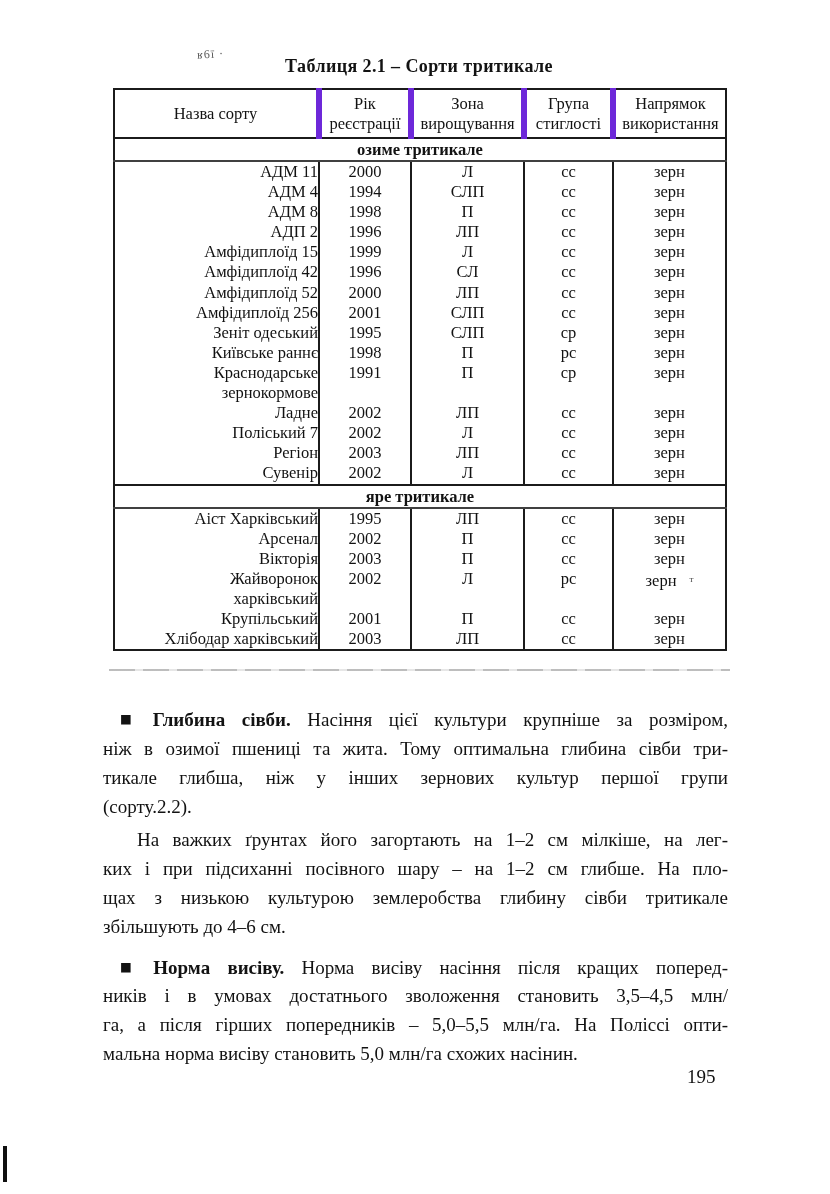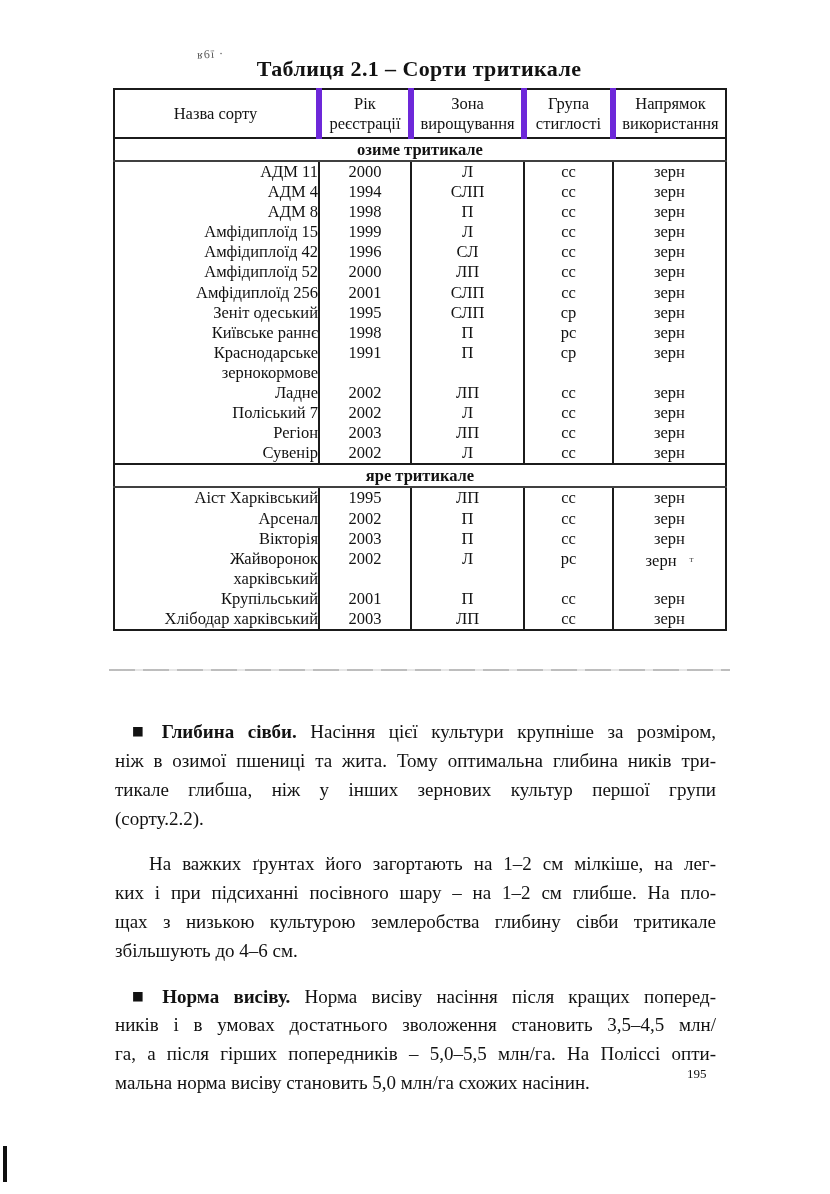--- a/index.html
+++ b/index.html
@@ -18,21 +18,21 @@
   .smudge {
     position: absolute; left: 197px; top: 47px;
     font-size: 12px; color: #3a3a3a;
     letter-spacing: 1px;
     transform: rotate(-3deg);
     opacity: .85;
   }
   .title {
     position: absolute; left: 113px; top: 56px; width: 612px;
     text-align: center;
-    font-size: 22px; font-weight: bold;
+    font-size: 18px; font-weight: bold;
     letter-spacing: .4px;
     white-space: nowrap;
   }
   
   table.vtable {
     position: absolute; left: 113px; top: 88px;
     width: 614px;
     border-collapse: collapse;
     table-layout: fixed;
     border: 2.5px solid #1b1b1b;
@@ -75,36 +75,36 @@
     position: absolute; left: 109px; top: 669px;
     width: 621px; height: 2px;
     background: repeating-linear-gradient(90deg,#9a9a9a 0 26px,#d9d9d9 26px 34px);
     opacity: .65;
   }
   
   .body-text {
     position: absolute; left: 99px; top: 700px; width: 633px;
     font-size: 19px; line-height: 29px;
   }
-  .para { margin: 16px; }
+  .para { margin: 4px; }
   .para.spaced { margin-top: 11px; }
   .ln { text-align: justify; }
   .ln.just { text-align-last: justify; }
   .bullet-para .ln.first { padding-left: 17px; }
   .indent-para .ln.first { padding-left: 34px; }
   .blt {
     font-size: 12.5px;
     margin-right: 9px;
     vertical-align: 2.5px;
     font-family: "DejaVu Sans", sans-serif;
   }
   .lead { font-weight: bold; }
   .pagenum {
     position: absolute; left: 687px; top: 1066px;
-    font-size: 13px;
+    font-size: 19px;
   }
   
   .edge-line {
     position: absolute; left: 3px; top: 1146px;
     width: 4px; height: 36px;
     background: #101010;
   }
 </style>
 </head>
 <body>
@@ -151,20 +151,27 @@
           <td class="c-mid">зерн</td>
         </tr>
         <tr class="datarow">
           <td class="c-name">АДМ 8</td>
           <td class="c-mid">1998</td>
           <td class="c-mid">П</td>
           <td class="c-mid">сс</td>
           <td class="c-mid">зерн</td>
         </tr>
         <tr class="datarow">
+          <td class="c-name">АДП 2</td>
+          <td class="c-mid">1996</td>
+          <td class="c-mid">ЛП</td>
+          <td class="c-mid">сс</td>
+          <td class="c-mid">зерн</td>
+        </tr>
+        <tr class="datarow">
           <td class="c-name">Амфідиплоїд 15</td>
           <td class="c-mid">1999</td>
           <td class="c-mid">Л</td>
           <td class="c-mid">сс</td>
           <td class="c-mid">зерн</td>
         </tr>
         <tr class="datarow">
           <td class="c-name">Амфідиплоїд 42</td>
           <td class="c-mid">1996</td>
           <td class="c-mid">СЛ</td>
@@ -280,21 +287,21 @@
           <td class="c-mid">зерн</td>
         </tr>
       </tbody>
   </table>
 
   <div class="table-shadow"></div>
 
   <div class="body-text" id="bodytext">
       <div class="para bullet-para">
         <div class="ln just first"><span class="blt">■</span><span class="lead">Глибина сівби. </span>Насіння цієї культури крупніше за розміром,</div>
-        <div class="ln just">ніж в озимої пшениці та жита. Тому оптимальна глибина ників три-</div>
+        <div class="ln just">ніж в озимої пшениці та жита. Тому оптимальна глибина сівби три-</div>
         <div class="ln just">тикале глибша, ніж у інших зернових культур першої групи</div>
         <div class="ln">(сорту.2.2).</div>
       </div>
       <div class="para indent-para">
         <div class="ln just first">На важких ґрунтах його загортають на 1–2 см мілкіше, на лег-</div>
         <div class="ln just">ких і при підсиханні посівного шару – на 1–2 см глибше. На пло-</div>
         <div class="ln just">щах з низькою культурою землеробства глибину сівби тритикале</div>
         <div class="ln">збільшують до 4–6 см.</div>
       </div>
       <div class="para bullet-para spaced">

